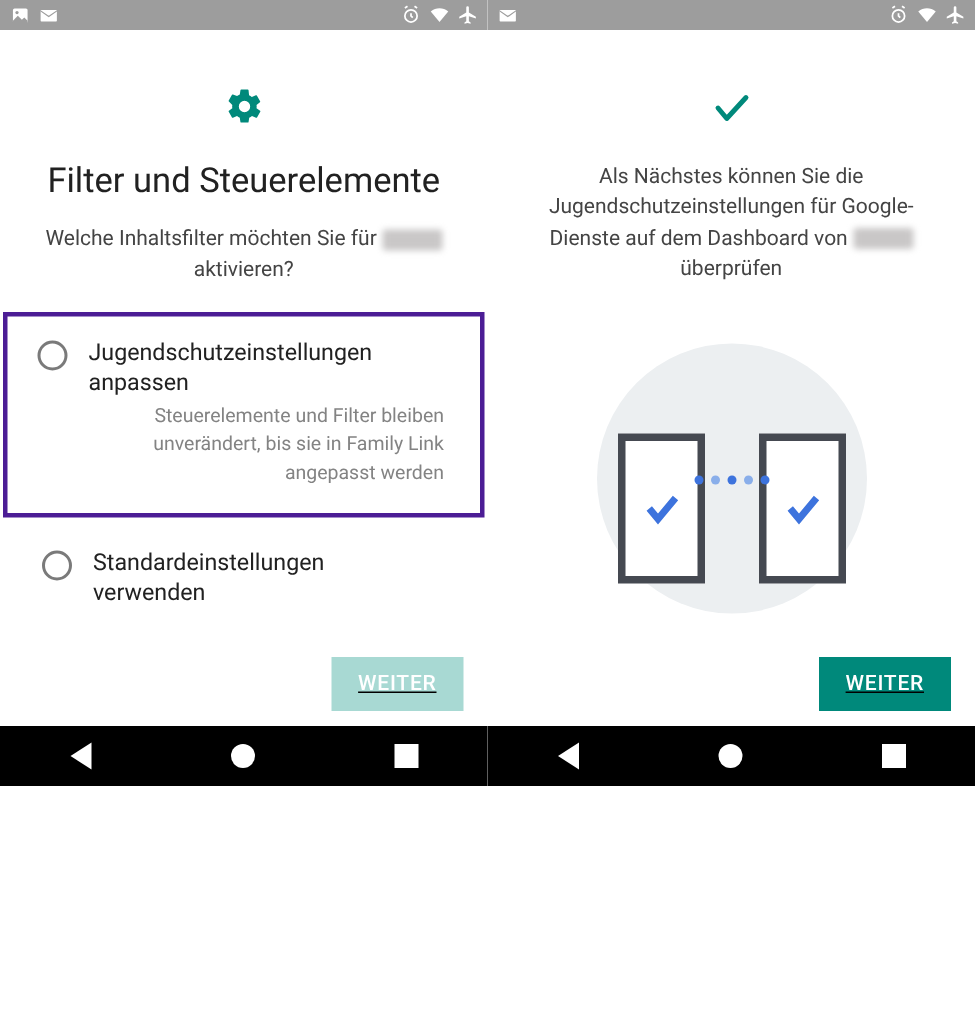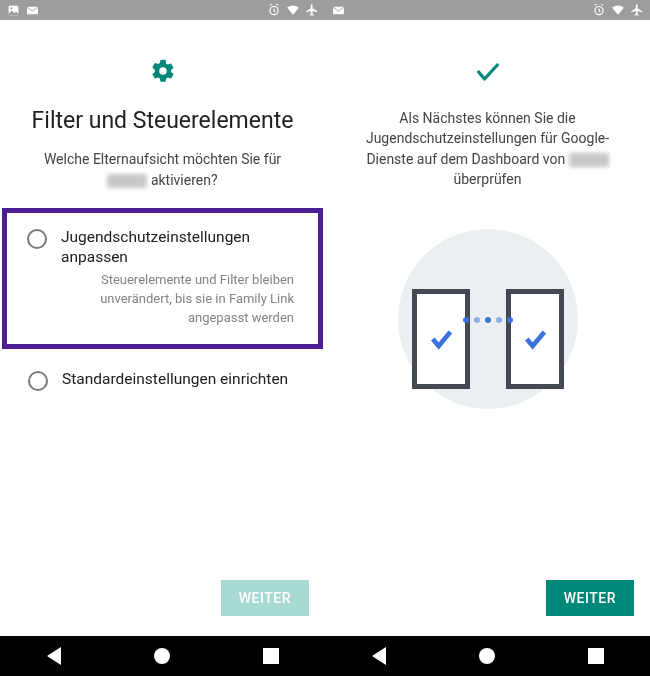--- a/index.html
+++ b/index.html
@@ -10,21 +10,21 @@
     height: 676px;
     overflow: hidden;
   }
   .container {
     display: flex;
     width: 650px;
     height: 676px;
   }
   .phone {
     width: 325px;
-    height: 676px;
+    height: 524px;
     display: flex;
     flex-direction: column;
     position: relative;
     background: #fff;
   }
   .status-bar {
     background: #9d9d9d;
     height: 20px;
     display: flex;
     align-items: center;
@@ -69,21 +69,21 @@
     vertical-align: middle;
   }
   .options { width: 100%; }
   .option {
     display: flex;
     align-items: flex-start;
     gap: 14px;
     padding: 14px 6px 14px 4px;
   }
   .option.highlighted {
-    border: 5px solid #4c1d95;
+    border: 3px solid #4c1d95;
     margin: 0 -22px 6px -22px;
     padding: 14px 24px 16px 20px;
   }
   .radio {
     flex: 0 0 auto;
     width: 20px; height: 20px;
     border: 2px solid #7a7a7a;
     border-radius: 50%;
     margin-top: 2px;
     background:#fff;
@@ -127,24 +127,25 @@
     top: 88px; left: 0; right: 0;
     display:flex; justify-content:center; gap:5px;
   }
   .dots span {
     width:6px; height:6px; border-radius:50%; background:#3d73dd;
   }
   .dots span.alt { background:#89aeea; }
   .bottom-bar {
     height: 56px;
     display:flex;
-    align-items:flex-start;
+    align-items:center;
     justify-content:flex-end;
     padding: 0 16px;
     background:#fff;
+    text-decoration:underline;
   }
   .btn {
     border: none;
     padding: 10px 18px;
     font-size: 14px;
     font-weight: 500;
     color: #fff;
     letter-spacing: 0.5px;
     cursor: pointer;
     font-family: inherit;
@@ -206,35 +207,35 @@
     </div>
 
     <div class="content">
       <div class="hero-icon">
         <svg width="26" height="26" viewBox="0 0 24 24" fill="#00897b">
             <path d="M19.4 13a7.5 7.5 0 0 0 .1-1 7.5 7.5 0 0 0-.1-1l2.1-1.6a.5.5 0 0 0 .1-.6l-2-3.5a.5.5 0 0 0-.6-.2l-2.5 1a7.3 7.3 0 0 0-1.7-1L14.5 2a.5.5 0 0 0-.5-.4h-4a.5.5 0 0 0-.5.4l-.4 2.6a7.3 7.3 0 0 0-1.7 1l-2.5-1a.5.5 0 0 0-.6.2l-2 3.5a.5.5 0 0 0 .1.6L4.5 11a7.5 7.5 0 0 0-.1 1 7.5 7.5 0 0 0 .1 1l-2.1 1.6a.5.5 0 0 0-.1.6l2 3.5a.5.5 0 0 0 .6.2l2.5-1a7.3 7.3 0 0 0 1.7 1l.4 2.6a.5.5 0 0 0 .5.4h4a.5.5 0 0 0 .5-.4l.4-2.6a7.3 7.3 0 0 0 1.7-1l2.5 1a.5.5 0 0 0 .6-.2l2-3.5a.5.5 0 0 0-.1-.6zM12 15.5A3.5 3.5 0 1 1 15.5 12 3.5 3.5 0 0 1 12 15.5z"></path>
           </svg>
       </div>
       <h1 class="title">Filter und Steuerelemente</h1>
       <p class="subtitle">
-        <span>Welche Elternaufsicht möchten Sie für </span><span class="blur"></span><span> aktivieren?</span>
+        <span>Welche Inhaltsfilter möchten Sie für </span><span class="blur"></span><span> aktivieren?</span>
       </p>
 
       <div class="options">
         <div class="option highlighted">
           <div class="radio"></div>
           <div class="opt-text">
             <div class="opt-title">Jugendschutzeinstellungen anpassen</div>
             <div class="opt-desc">Steuerelemente und Filter bleiben unverändert, bis sie in Family Link angepasst werden</div>
           </div>
         </div>
         <div class="option">
           <div class="radio"></div>
           <div class="opt-text">
-            <div class="opt-title">Standardeinstellungen einrichten</div>
+            <div class="opt-title">Standardeinstellungen verwenden</div>
           </div>
         </div>
       </div>
     </div>
 
     <div class="bottom-bar">
       <button class="btn disabled">WEITER</button>
     </div>
 
     <div class="nav-bar">

